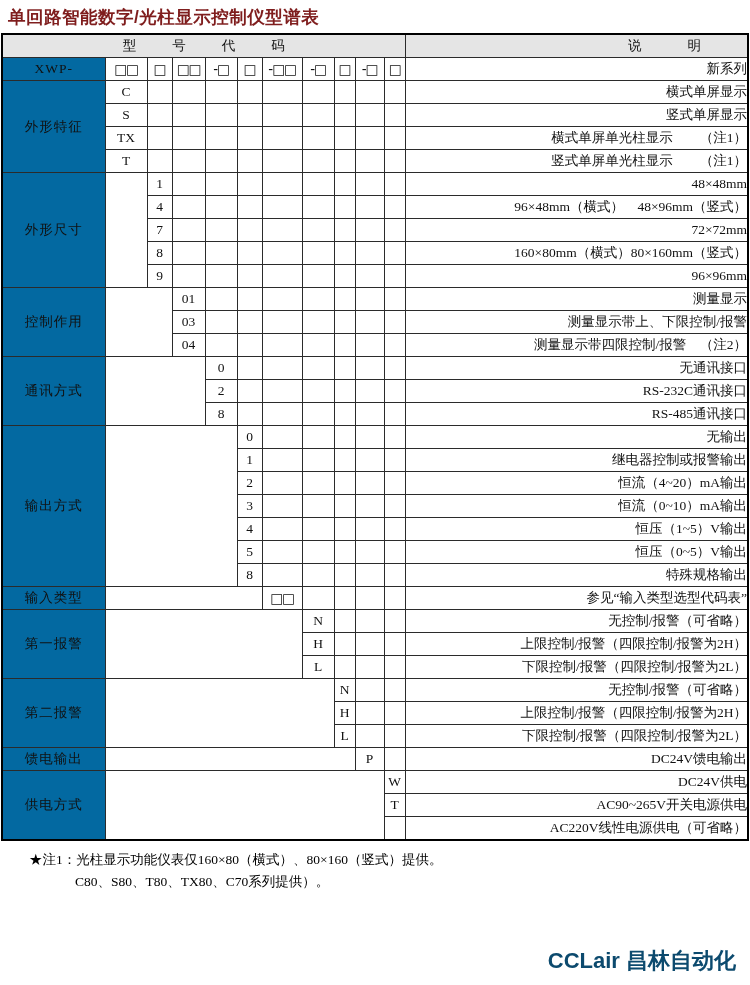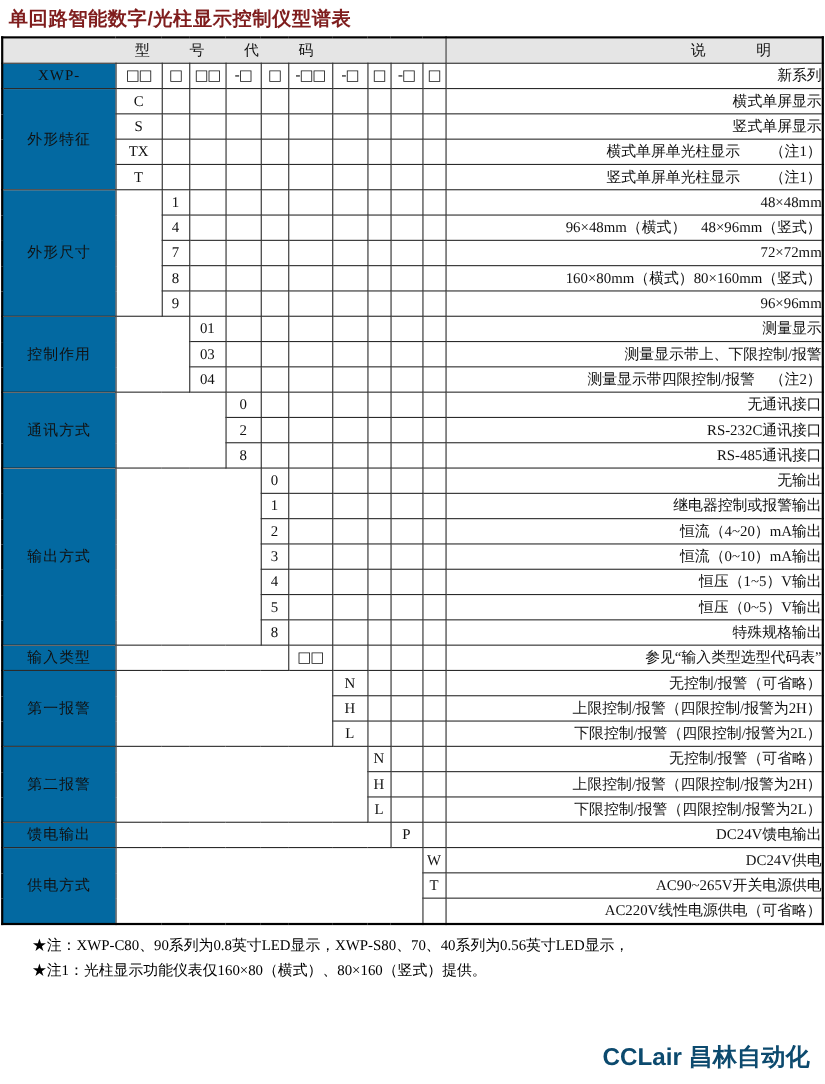--- a/index.html
+++ b/index.html
@@ -425,17 +425,17 @@
         <td class="desc">AC90~265V开关电源供电</td>
       </tr>
       <tr>
         <td class="code"></td>
         <td class="desc">AC220V线性电源供电（可省略）</td>
       </tr>
     </tbody>
 </table>
 
 <div class="notes">
-    <div class="">★注：XWP-C80、90系列为0.8英寸LED显示，XWP-S80、70、40系列为0.56英寸LED显示，</div>
     <div class="">★注1：光柱显示功能仪表仅160×80（横式）、80×160（竖式）提供。</div>
+    <div class="ind">C80、S80、T80、TX80、C70系列提供）。</div>
   </div>
 
 <div class="logo">CCLair 昌林自动化</div>
 
 </body></html>

